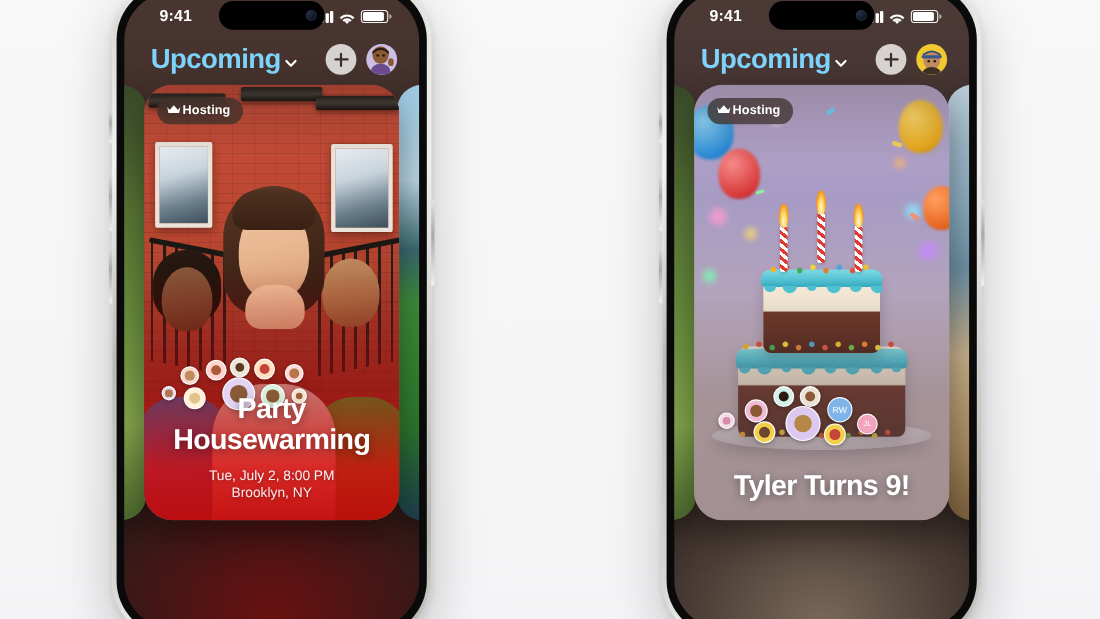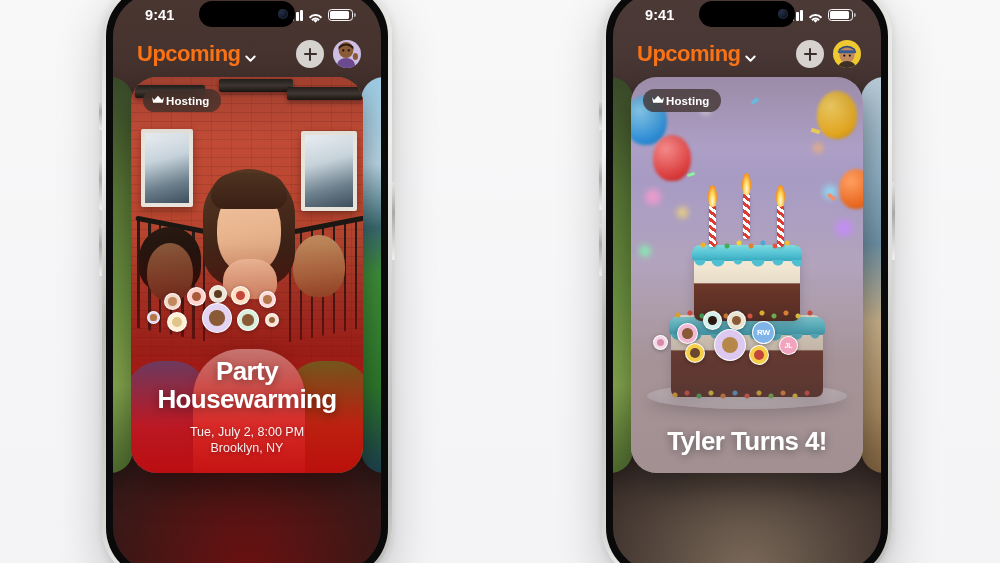--- a/index.html
+++ b/index.html
@@ -128,21 +128,21 @@
   
   .navbar {
     position: absolute; top: 38px; left: 0; right: 0;
     height: 46px;
     display: flex; align-items: center; justify-content: space-between;
     padding: 0 20px 0 24px;
     z-index: 35;
   }
   .nav-title-wrap { display: flex; align-items: center; gap: 3px; }
   .nav-title {
-    color: #f97316; font-size: 22px; font-weight: 700; letter-spacing: -.5px;
+    color: #7dd3fc; font-size: 25px; font-weight: 700; letter-spacing: -.5px;
   }
   .chev-down {
     width: 13px; height: 13px; margin-top: 6px;
   }
   .nav-actions { display: flex; align-items: center; gap: 9px; }
   .circle-btn {
     width: 28px; height: 28px; border-radius: 50%;
     background: rgba(235,232,230,.88);
     display: flex; align-items: center; justify-content: center;
     border: none; cursor: pointer;
@@ -393,21 +393,21 @@
   }
   .cluster.house { bottom: 140px; }
   .cluster.cake  { bottom: 120px; }
   .av {
     position: absolute;
     border-radius: 50%;
     border: 1.8px solid rgba(255,255,255,.96);
     box-shadow: 0 1px 4px rgba(0,0,0,.3);
     display: flex; align-items: center; justify-content: center;
     overflow: hidden;
-    font-size: 7px; font-weight: 700; color: #fff;
+    font-size: 7px; font-weight: 400; color: #fff; margin-top: 40px;
   }
   .av .hd {
     width: 56%; height: 56%; border-radius: 50%;
     background: #b5764a;
   }
 
   
   .card-text {
     position: absolute; left: 0; right: 0; bottom: 18px;
     z-index: 16; text-align: center; padding: 0 14px;
@@ -730,21 +730,21 @@
                 </div>
               <div class="av" style="left:121px;top:16px;width:23px;height:23px;background:#7fb4e8;font-size:8px;">RW</div>
               <div class="av" style="left:148px;top:31px;width:19px;height:19px;background:#f2a3bd;font-size:7px;">JL</div>
               <div class="av" style="left:118px;top:40px;width:20px;height:20px;background:#f6cf4a;">
                 <div class="hd" style="background:#c4453a"></div>
                 </div>
             </div>
 
             <div class="card-text">
               <div class="card-title">
-                <div>Tyler Turns 4!</div>
+                <div>Tyler Turns 9!</div>
               </div>
             </div>
           </div>
         </div>
 
       </div>
     </div>
   </div>
 
 </div>

